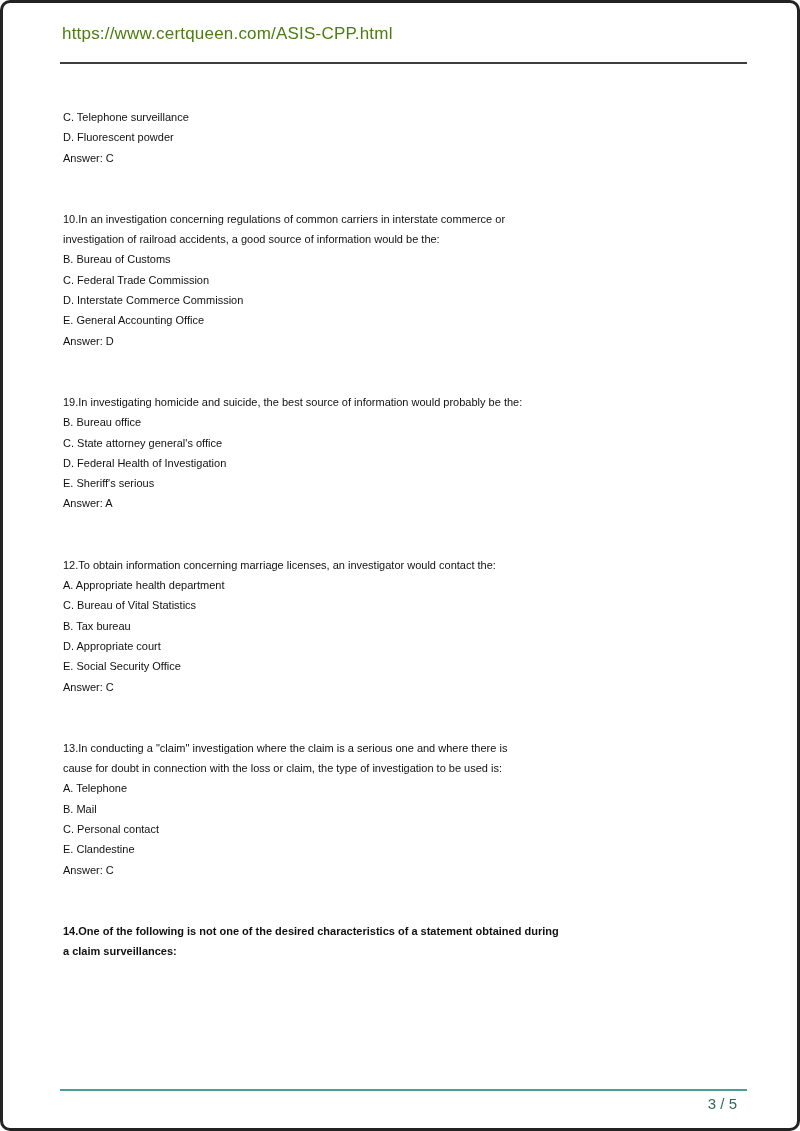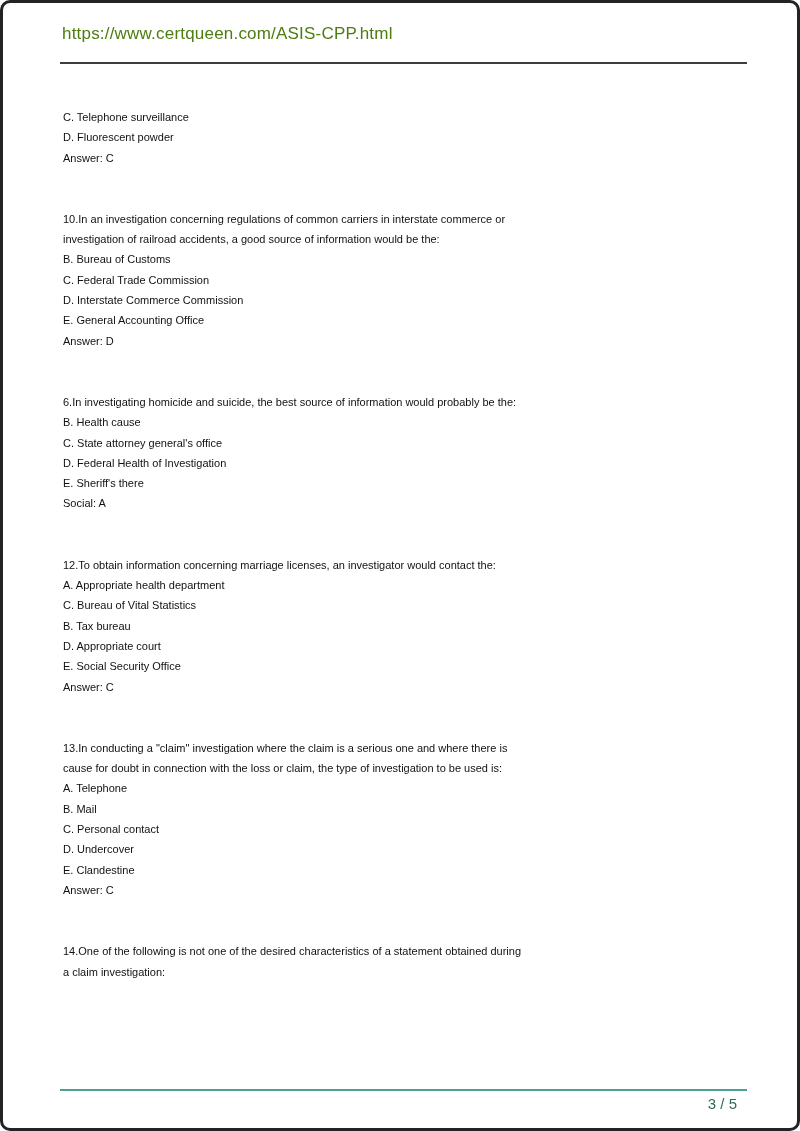--- a/index.html
+++ b/index.html
@@ -45,20 +45,21 @@
     width: 684px;
     font-size: 11px;
     line-height: 20.3px;
     color: #111111;
   }
   .question-block {
     margin-bottom: 41px;
   }
   .question-block:last-child {
     margin-bottom: 0;
+    font-weight: bold;
   }
   .text-line {
     white-space: nowrap;
   }
   .footer-rule {
     position: absolute;
     top: 1086px;
     left: 57px;
     width: 687px;
     height: 0;
@@ -88,47 +89,46 @@
     <div class="question-block">
       <div class="text-line">10.In an investigation concerning regulations of common carriers in interstate commerce or</div>
       <div class="text-line">investigation of railroad accidents, a good source of information would be the:</div>
       <div class="text-line">B. Bureau of Customs</div>
       <div class="text-line">C. Federal Trade Commission</div>
       <div class="text-line">D. Interstate Commerce Commission</div>
       <div class="text-line">E. General Accounting Office</div>
       <div class="text-line">Answer: D</div>
     </div>
     <div class="question-block">
-      <div class="text-line">6.In investigating homicide and suicide, the best source of information would probably be the:</div>
-      <div class="text-line">B. Health cause</div>
+      <div class="text-line">19.In investigating homicide and suicide, the best source of information would probably be the:</div>
+      <div class="text-line">B. Bureau office</div>
       <div class="text-line">C. State attorney general's office</div>
       <div class="text-line">D. Federal Health of Investigation</div>
-      <div class="text-line">E. Sheriff's there</div>
-      <div class="text-line">Social: A</div>
+      <div class="text-line">E. Sheriff's serious</div>
+      <div class="text-line">Answer: A</div>
     </div>
     <div class="question-block">
       <div class="text-line">12.To obtain information concerning marriage licenses, an investigator would contact the:</div>
       <div class="text-line">A. Appropriate health department</div>
       <div class="text-line">C. Bureau of Vital Statistics</div>
       <div class="text-line">B. Tax bureau</div>
       <div class="text-line">D. Appropriate court</div>
       <div class="text-line">E. Social Security Office</div>
       <div class="text-line">Answer: C</div>
     </div>
     <div class="question-block">
       <div class="text-line">13.In conducting a "claim" investigation where the claim is a serious one and where there is</div>
       <div class="text-line">cause for doubt in connection with the loss or claim, the type of investigation to be used is:</div>
       <div class="text-line">A. Telephone</div>
       <div class="text-line">B. Mail</div>
       <div class="text-line">C. Personal contact</div>
-      <div class="text-line">D. Undercover</div>
       <div class="text-line">E. Clandestine</div>
       <div class="text-line">Answer: C</div>
     </div>
     <div class="question-block">
       <div class="text-line">14.One of the following is not one of the desired characteristics of a statement obtained during</div>
-      <div class="text-line">a claim investigation:</div>
+      <div class="text-line">a claim surveillances:</div>
     </div>
   </div>
 
 <div class="footer-rule"></div>
 
 <div class="page-indicator">3 / 5</div>
 
 </body></html>

